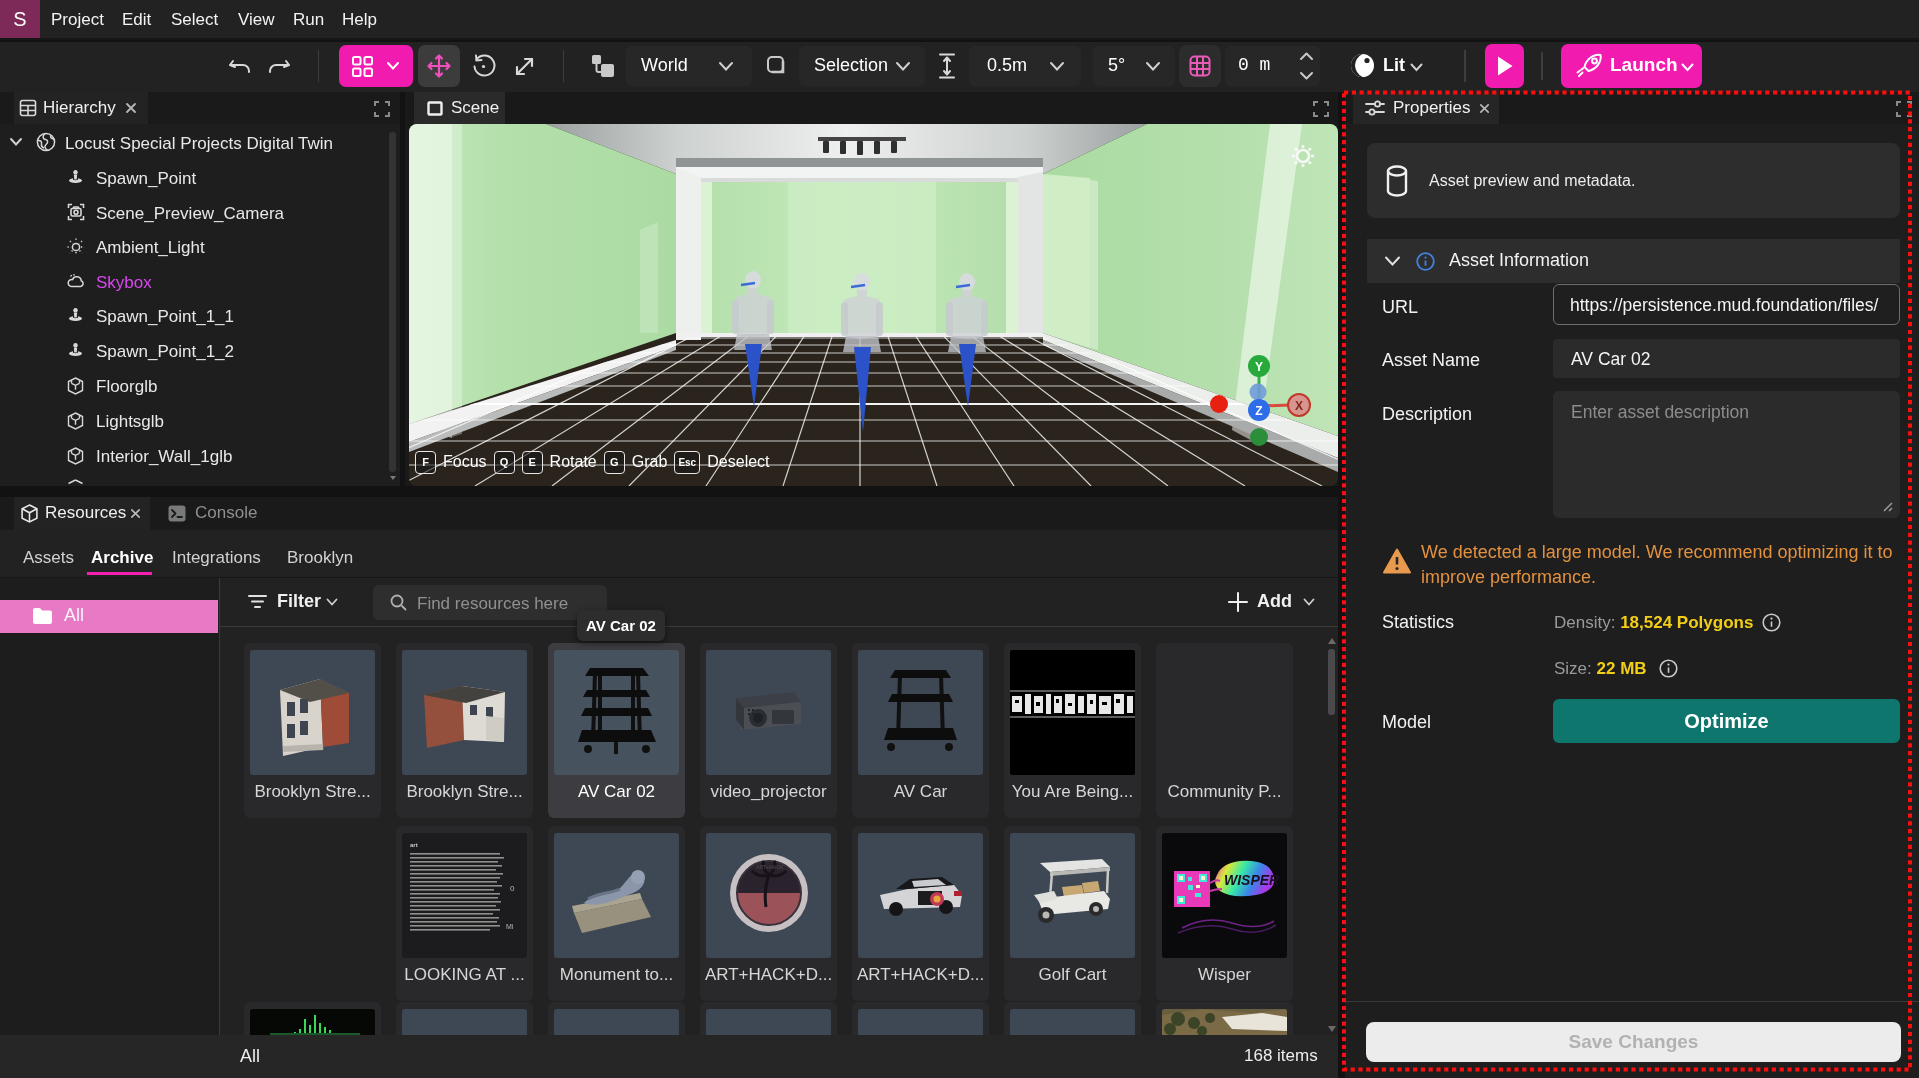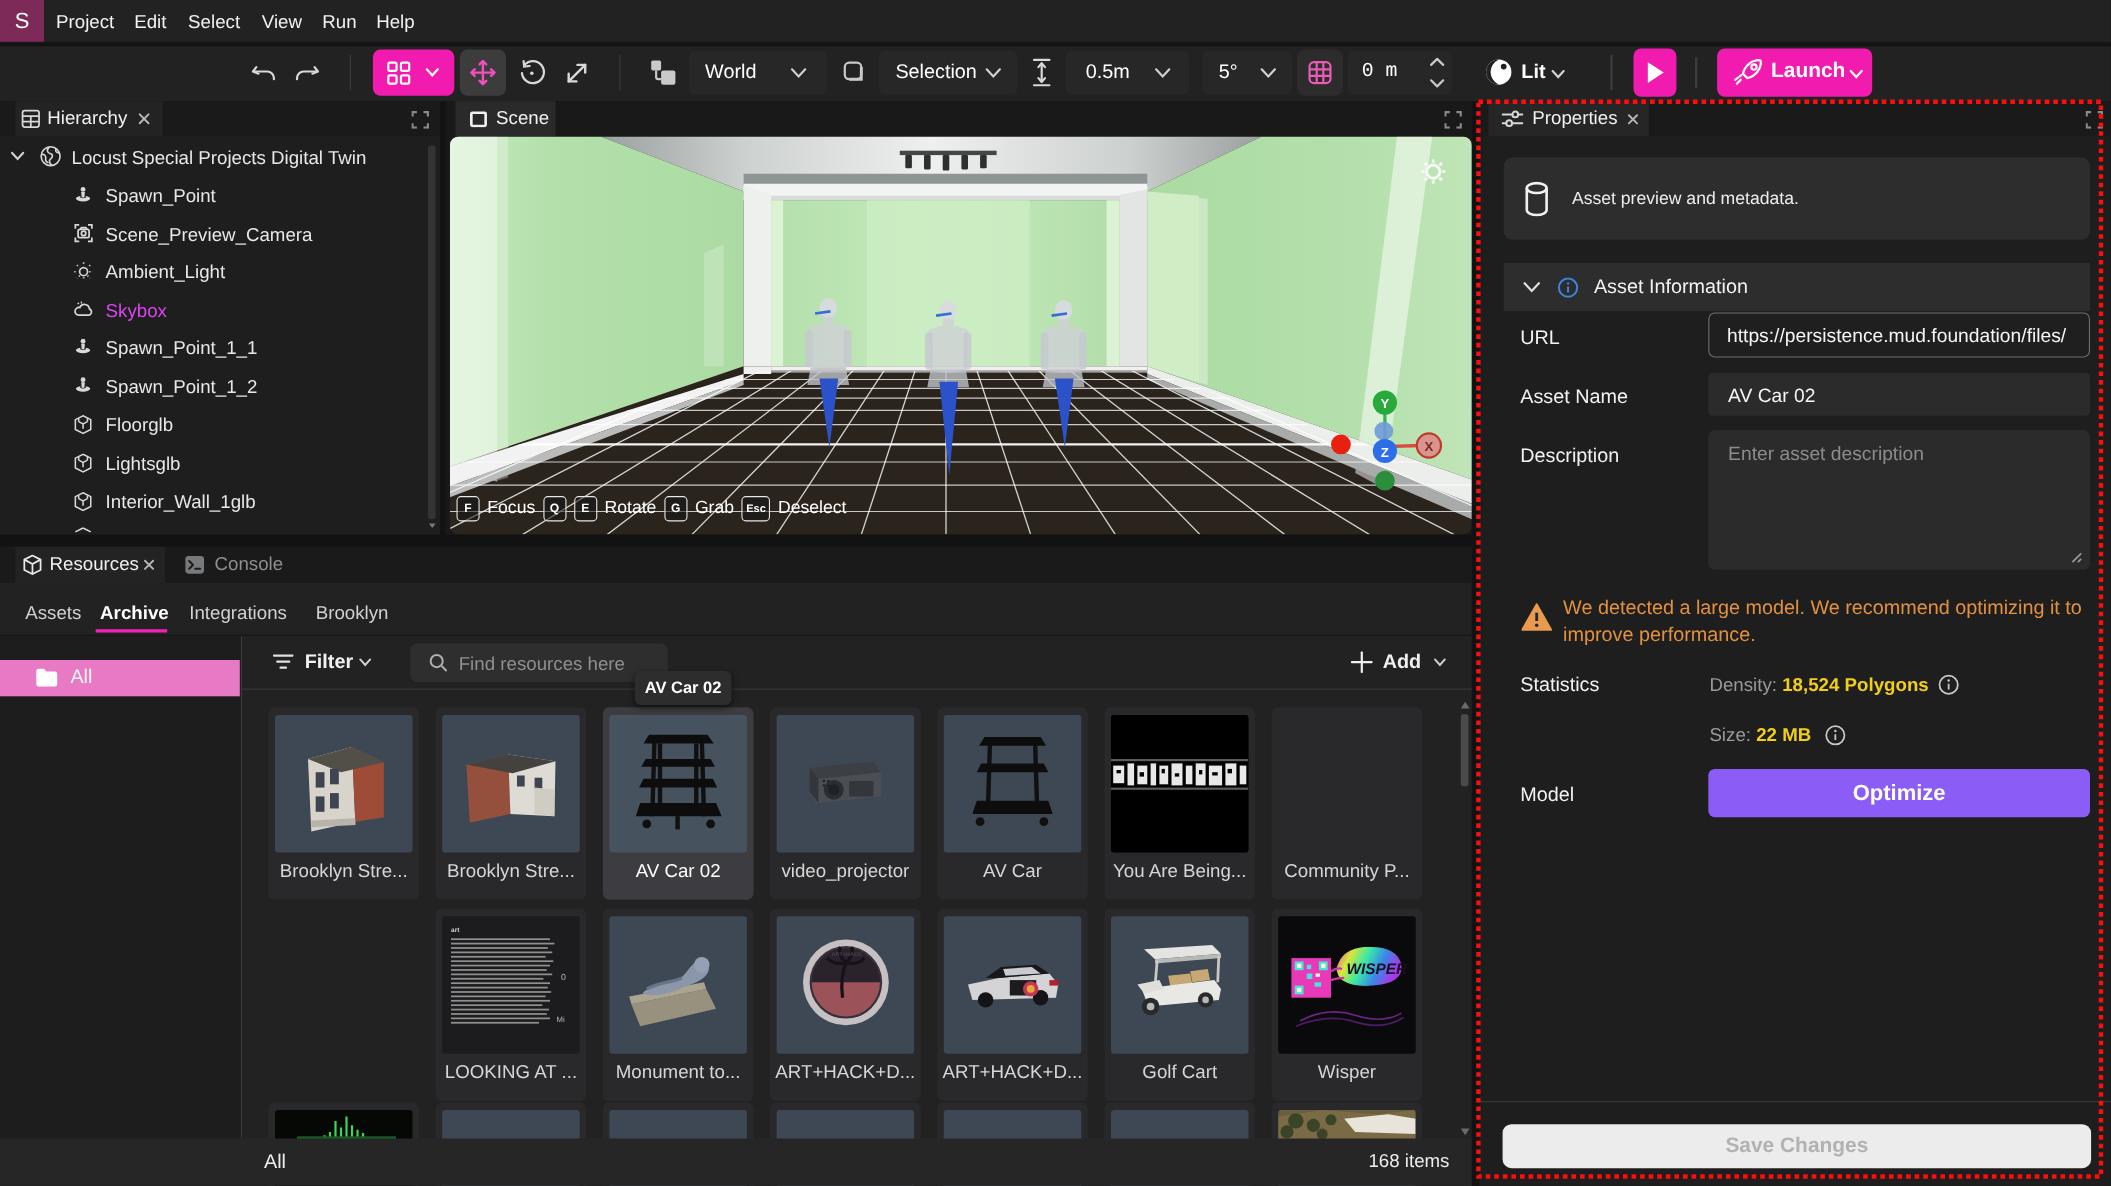--- a/index.html
+++ b/index.html
@@ -920,21 +920,21 @@
     <circle cx="9.5" cy="5.6" r="1.1" fill="#c8c8c8"></circle>
   </svg>
   <div class="t" style="left:209px;top:567px;font-size:17px;color:#9a9a9a;">Size: <span style="color:#f2cf16;font-weight:bold;">22 MB</span></div>
   <svg class="abs" style="left:314px;top:567px;" width="19" height="19" viewBox="0 0 19 19" fill="none">
     <circle cx="9.5" cy="9.5" r="8.3" stroke="#c8c8c8" stroke-width="1.6"></circle>
     <line x1="9.5" y1="8.5" x2="9.5" y2="13.8" stroke="#c8c8c8" stroke-width="1.6"></line>
     <circle cx="9.5" cy="5.6" r="1.1" fill="#c8c8c8"></circle>
   </svg>
 
   <div class="t" style="left:37px;top:620px;font-size:18px;color:#f2f2f2;">Model</div>
-  <div class="abs" style="left:208px;top:607px;width:347px;height:44px;background:#8b5cf6;border-radius:6px;display:flex;align-items:center;justify-content:center;font-size:20px;font-weight:bold;color:#fff;">Optimize</div>
+  <div class="abs" style="left:208px;top:607px;width:347px;height:44px;background:#0f766e;border-radius:6px;display:flex;align-items:center;justify-content:center;font-size:20px;font-weight:bold;color:#fff;">Optimize</div>
 
   <div class="abs" style="left:0;top:909px;width:574px;height:1px;background:#3a3a3a;"></div>
   <div class="abs" style="left:21px;top:930px;width:535px;height:40px;background:#ececec;border-radius:8px;display:flex;align-items:center;justify-content:center;font-size:19px;font-weight:bold;color:#b2b2b2;">Save Changes</div>
 </div>
 
 <svg class="abs" style="left:0;top:0;width:1919px;height:1078px;pointer-events:none;z-index:50;" viewBox="0 0 1919 1078">
   <rect x="1344" y="92.5" width="566" height="977" fill="none" stroke="#fd0d0d" stroke-width="4" stroke-dasharray="4.2 3.6"></rect>
 </svg>
 
 </body></html>

